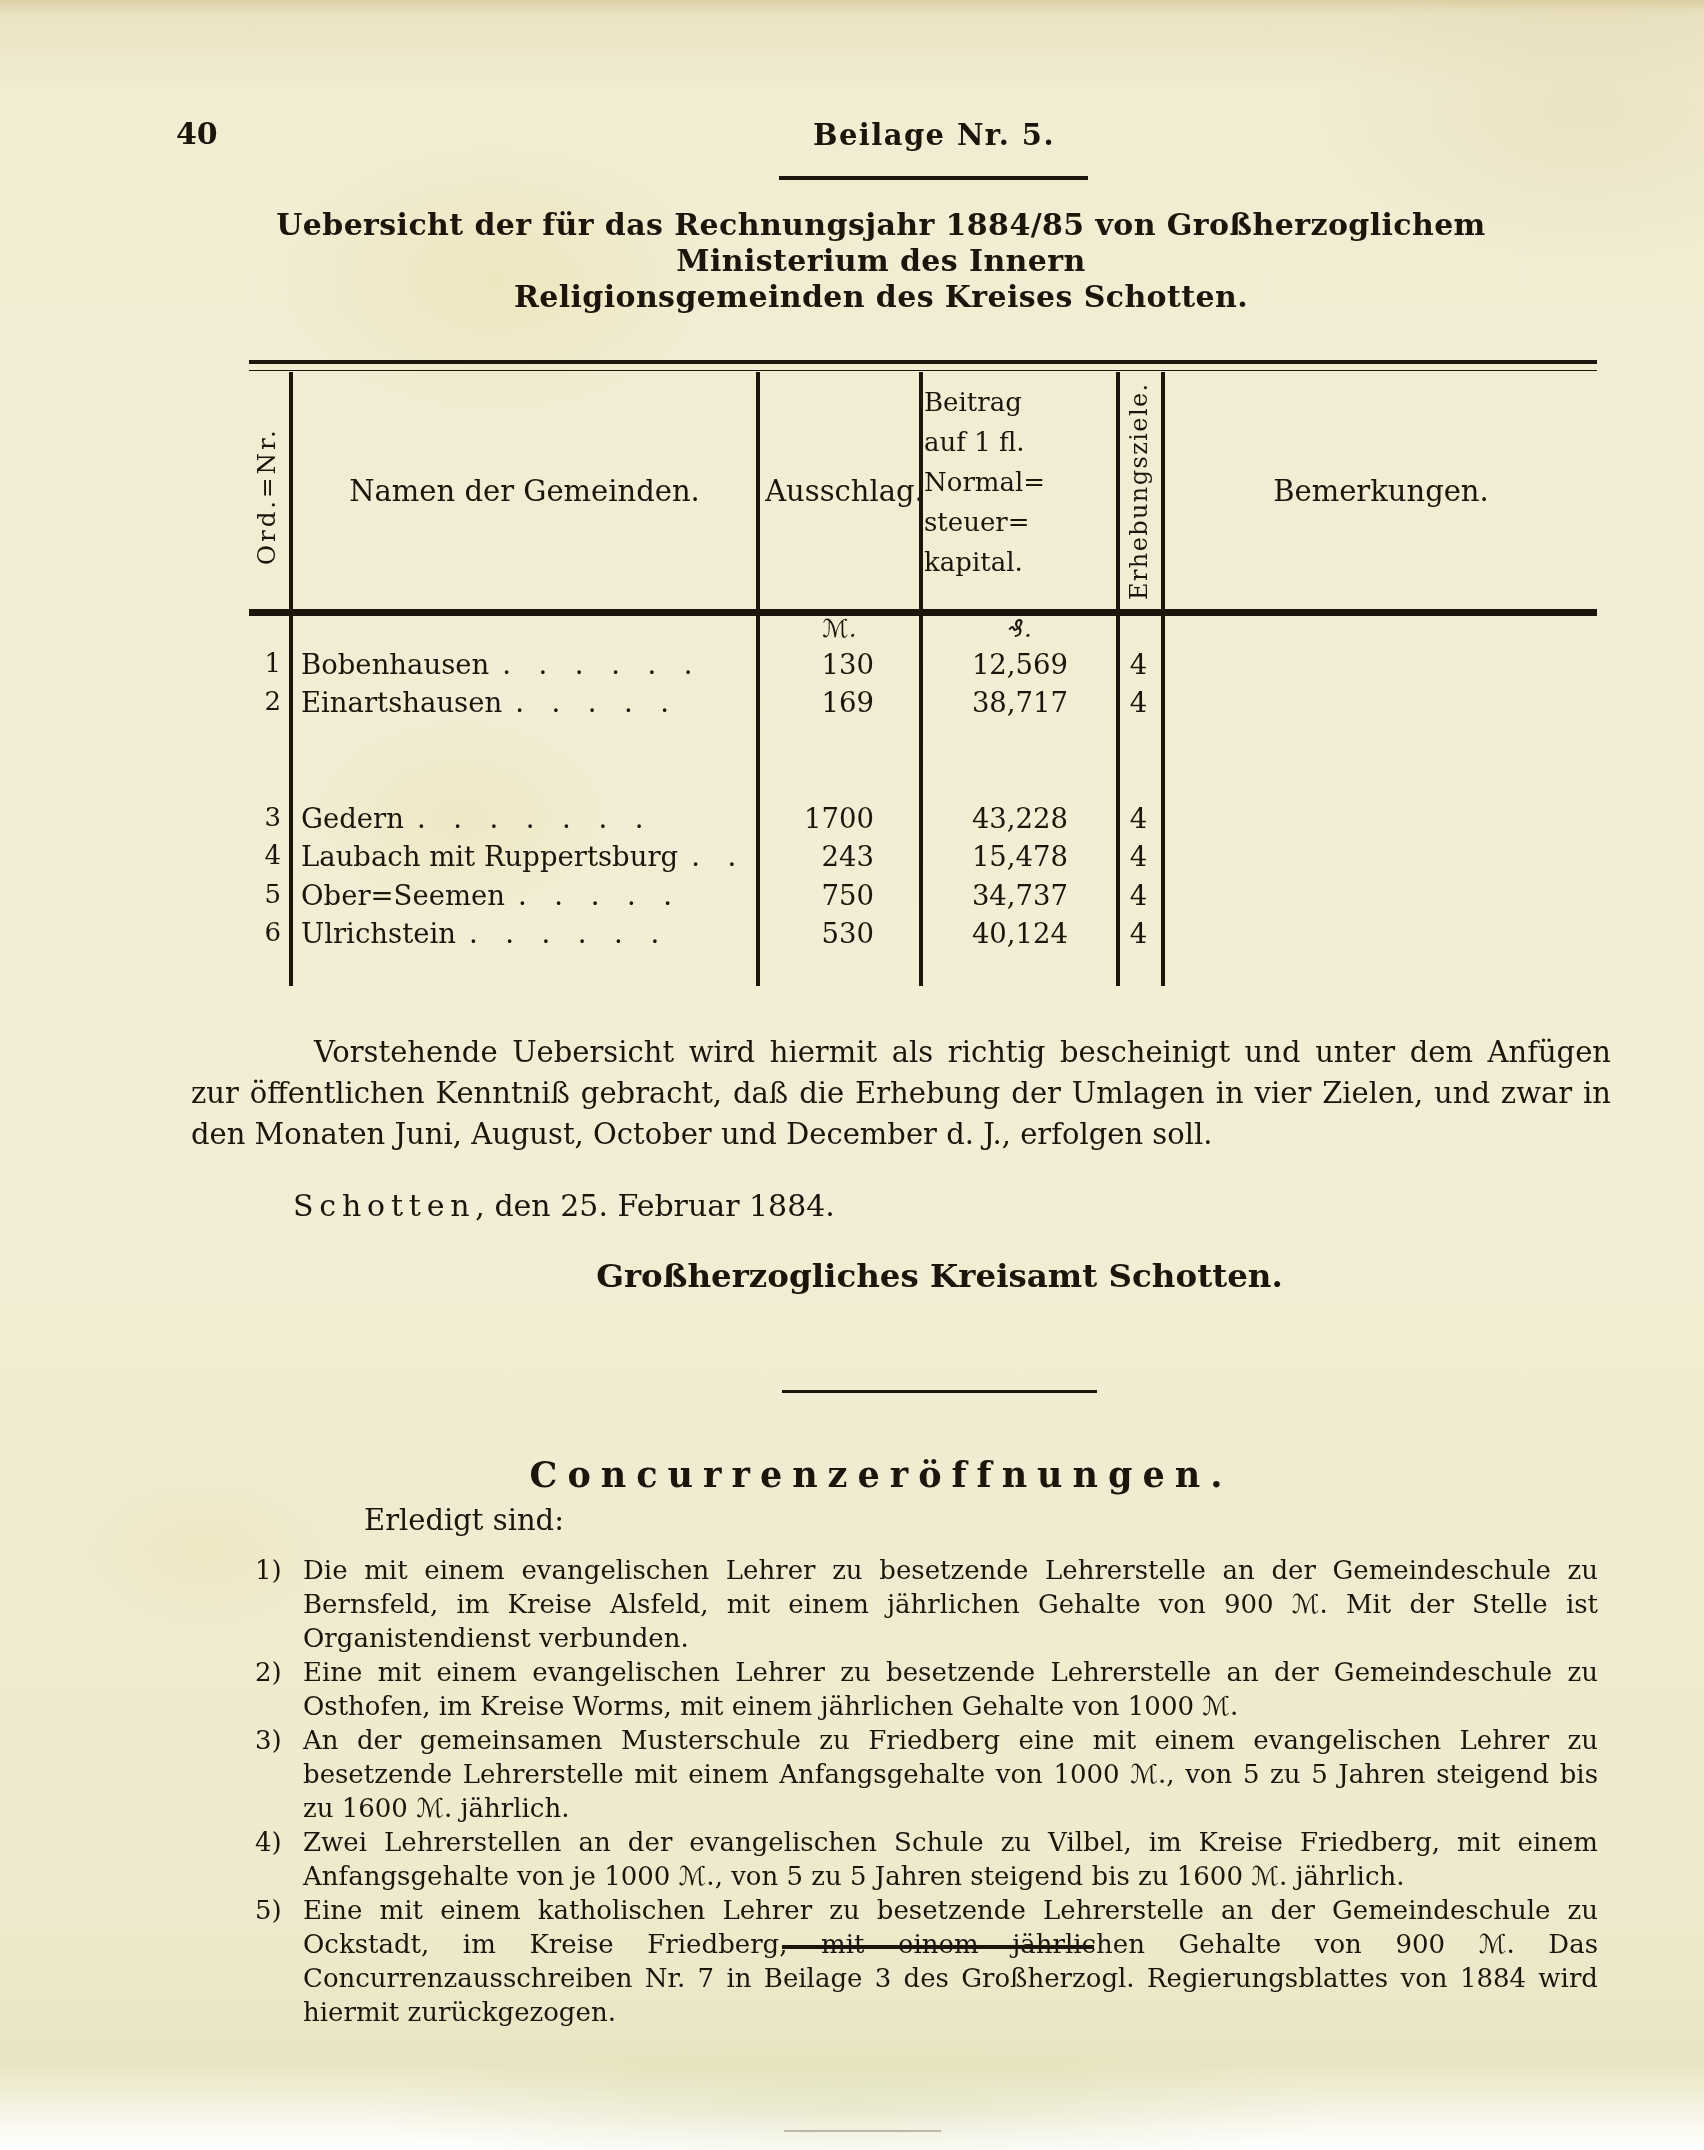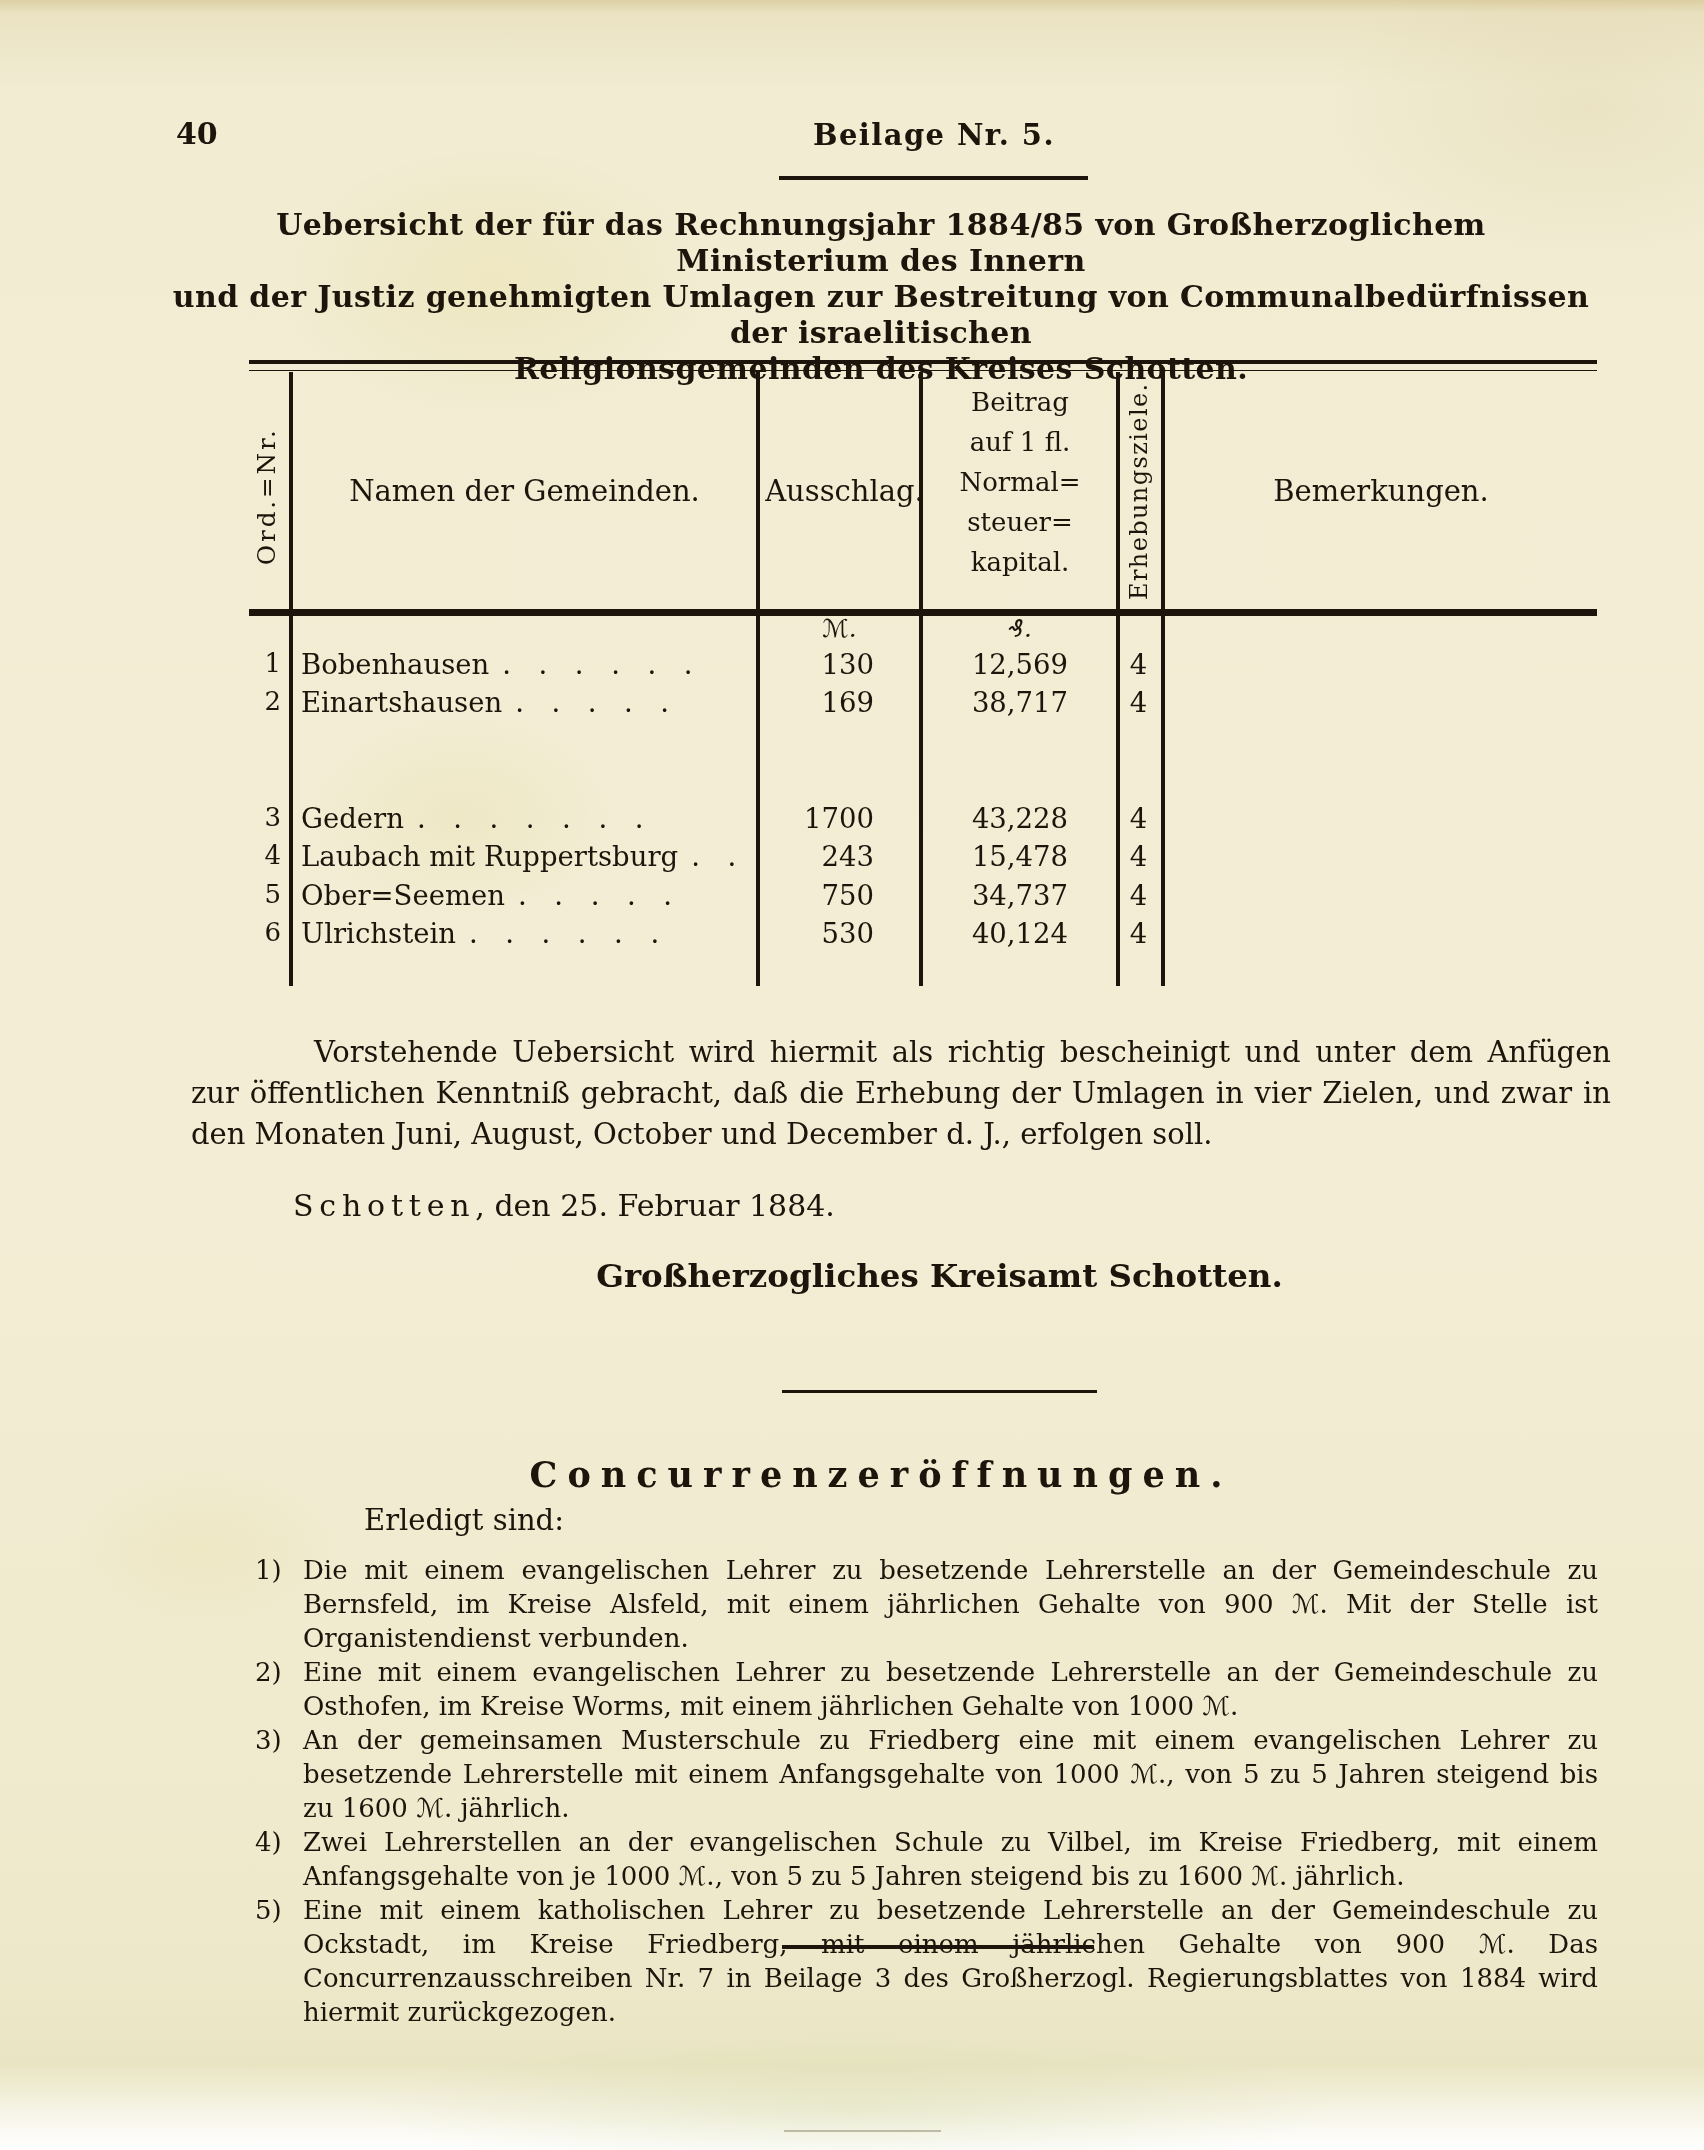--- a/index.html
+++ b/index.html
@@ -31,21 +31,21 @@
   .tbl{left:249px;top:360px;width:1348px;height:627px;font-size:27.5px;}
   .tbl .top1{left:0;top:0;width:100%;height:4.3px;}
   .tbl .top2{left:0;top:10px;width:100%;height:1.4px;}
   .tbl .mid{left:0;top:249px;width:100%;height:6.5px;}
   .vl{position:absolute;top:11.6px;height:614px;width:4.3px;background:#1d140b;}
   .vl1{left:40px;}.vl2{left:507px;}.vl3{left:670px;}.vl4{left:867px;}.vl5{left:912px;}
   .rot{writing-mode:vertical-rl;transform:rotate(180deg);display:flex;align-items:center;justify-content:center;}
   .h-ord{left:-2.9px;top:27.5px;width:40px;height:217px;font-size:24.6px;letter-spacing:2.9px;}
   .h-namen{left:44px;width:463px;top:114px;text-align:center;font-size:29px;}
   .h-aus{left:511px;width:169px;top:114px;text-align:center;font-size:29px;}
-  .h-bei{left:675px;width:192px;top:21.7px;text-align:center;font-size:26px;line-height:40px;white-space:pre-line;}
+  .h-bei{left:675px;width:192px;top:21.7px;font-size:26px;line-height:40px;white-space:pre-line;}
   .h-erh{left:867px;top:20px;width:45px;height:223px;font-size:24px;letter-spacing:1.4px;}
   .h-bem{left:916px;width:432px;top:114px;text-align:center;font-size:29px;}
   .unit{top:254px;text-align:center;font-style:italic;font-size:24.6px;}
   .u-aus{left:511px;width:159px;}
   .u-bei{left:675px;width:192px;}
   .trow{position:absolute;left:0;width:100%;height:38px;}
   .c{position:absolute;top:0;}
   .c-ord{left:0;width:32px;text-align:right;font-size:26px;}
   .c-name{left:52px;width:449px;white-space:nowrap;}
   .leader{letter-spacing:9.4px;margin-left:13px;}
@@ -73,21 +73,20 @@
 <body>
 
 <div class="page">
 
   <div class="abs pagenum">40</div>
   <div class="abs beilage">Beilage Nr. 5.</div>
   <div class="rule beilage-rule"></div>
 
   <div class="abs notice-title">
     <div>Uebersicht der für das Rechnungsjahr 1884/85 von Großherzoglichem Ministerium des Innern</div>
-    <div>und der Justiz genehmigten Umlagen zur Bestreitung von Communalbedürfnissen der israelitischen</div>
     <div>Religionsgemeinden des Kreises Schotten.</div>
   </div>
 
   <div class="abs tbl">
     <div class="rule top1"></div>
     <div class="rule top2"></div>
     <div class="rule mid"></div>
     <div class="vl vl1"></div>
     <div class="vl vl2"></div>
     <div class="vl vl3"></div>

